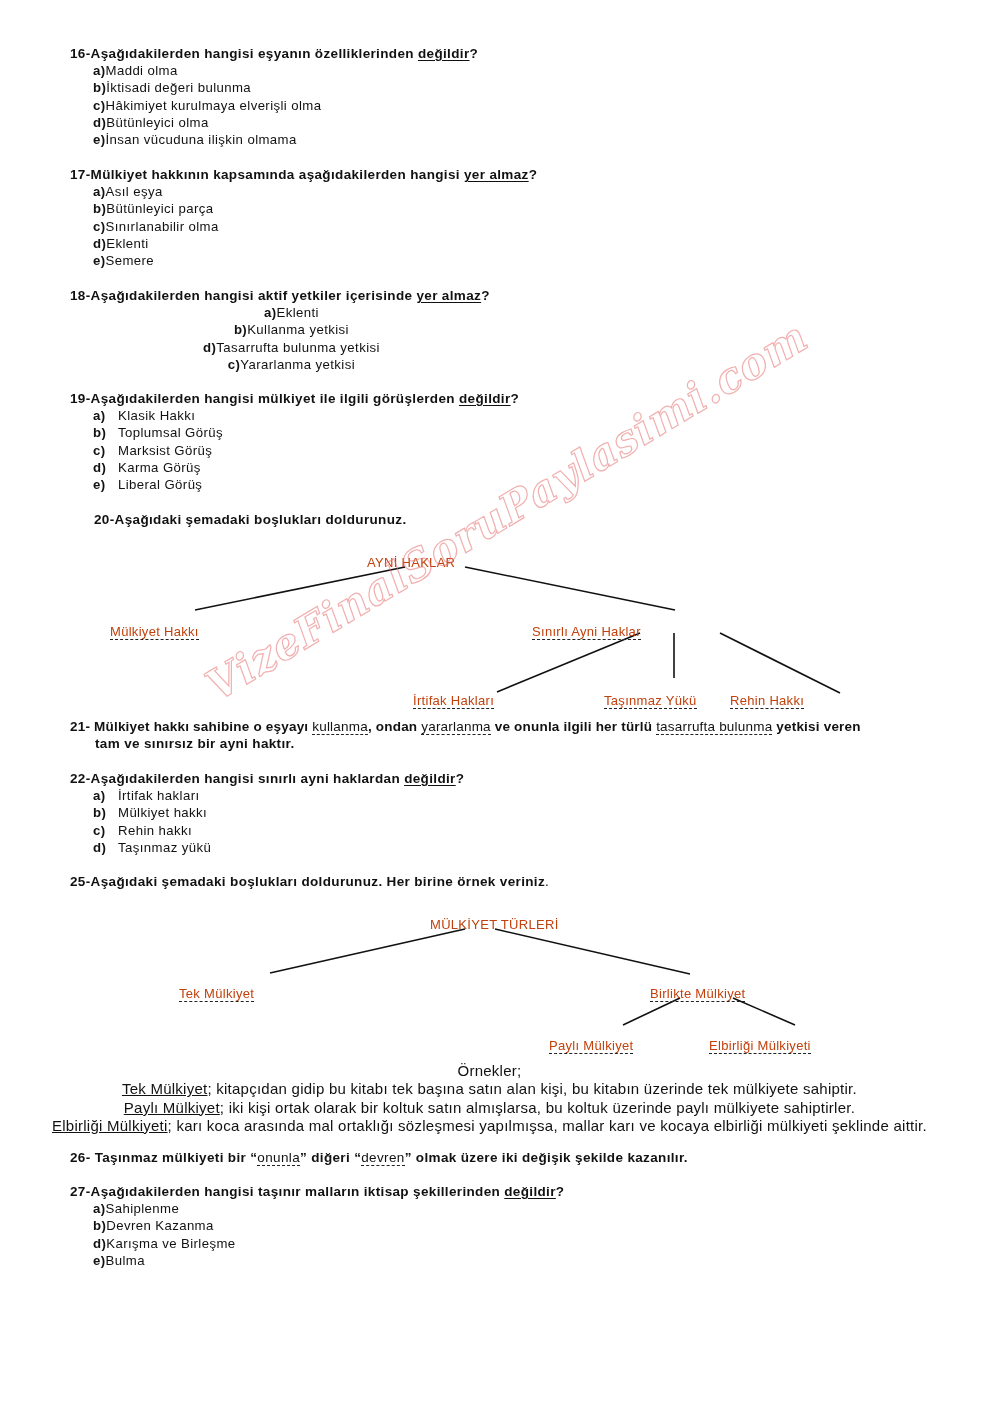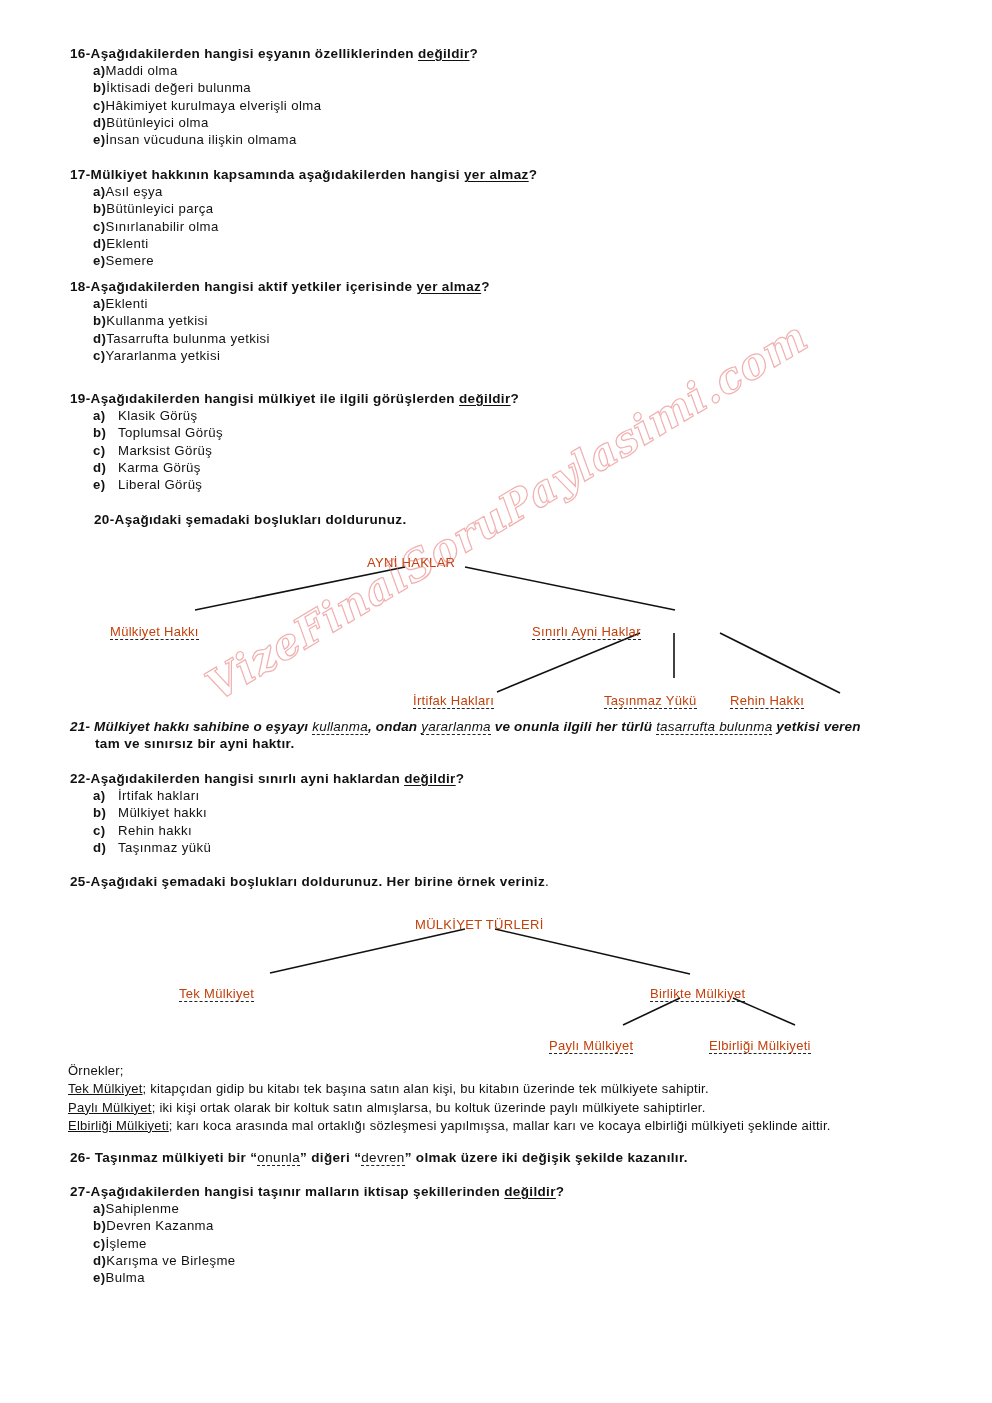--- a/index.html
+++ b/index.html
@@ -8,21 +8,21 @@
   .q { position: absolute; left: 70px; font-size: 13.5px; }
   .qtitle { font-weight: bold; letter-spacing: 0.35px; line-height: 17px; white-space: nowrap; }
   .opt { line-height: 17.3px; padding-left: 23px; font-size: 13.2px; letter-spacing: 0.4px; white-space: nowrap; }
   .opt .l { font-weight: bold; }
   .opt.sp .l { display: inline-block; width: 25px; }
   u.s { text-decoration: underline; text-underline-offset: 2px; }
   .dash { border-bottom: 1px dashed #222; padding-bottom: 0px; }
   .lbl { position: absolute; font-size: 13px; letter-spacing: 0.3px; white-space: nowrap; color: #c2410c; margin-top: 9px; }
   .lbl.dash { border-bottom: 1.5px dashed #222; }
   svg.lines { position: absolute; left: 0; top: 0; }
-  .plain { position: absolute; left: 68px; font-size: 13px; letter-spacing: 0.25px; line-height: 18.3px; white-space: nowrap; }
+  .plain { position: absolute; left: 52px; font-size: 15px; letter-spacing: 0.25px; line-height: 18.3px; white-space: nowrap; text-align: center; }
   .wm { position: absolute; left: 210px; top: 665px; transform: rotate(-31deg); transform-origin: left center;
         font-family: "DejaVu Serif", serif; font-weight: bold; font-style: italic; font-size: 42px;
         color: transparent; -webkit-text-stroke: 1.2px rgba(230,110,110,0.55); letter-spacing: 1px; white-space: nowrap; pointer-events: none; }
 </style>
 </head>
 <body>
 
 <div class="q" style="top:45px;">
   <div class="qtitle"><span>16-Aşağıdakilerden hangisi eşyanın özelliklerinden </span><u class="s">değildir</u><span>?</span></div>
   <div class="opt"><span class="l">a)</span><span>Maddi olma</span></div>
@@ -34,31 +34,31 @@
 
 <div class="q" style="top:166px;">
   <div class="qtitle"><span>17-Mülkiyet hakkının kapsamında aşağıdakilerden hangisi </span><u class="s">yer almaz</u><span>?</span></div>
   <div class="opt"><span class="l">a)</span><span>Asıl eşya</span></div>
   <div class="opt"><span class="l">b)</span><span>Bütünleyici parça</span></div>
   <div class="opt"><span class="l">c)</span><span>Sınırlanabilir olma</span></div>
   <div class="opt"><span class="l">d)</span><span>Eklenti</span></div>
   <div class="opt"><span class="l">e)</span><span>Semere</span></div>
 </div>
 
-<div class="q" style="top:278px;">
+<div class="q" style="top:287px;text-align:center;">
   <div class="qtitle"><span>18-Aşağıdakilerden hangisi aktif yetkiler içerisinde </span><u class="s">yer almaz</u><span>?</span></div>
   <div class="opt"><span class="l">a)</span><span>Eklenti</span></div>
   <div class="opt"><span class="l">b)</span><span>Kullanma yetkisi</span></div>
   <div class="opt"><span class="l">d)</span><span>Tasarrufta bulunma yetkisi</span></div>
   <div class="opt"><span class="l">c)</span><span>Yararlanma yetkisi</span></div>
 </div>
 
 <div class="q" style="top:390px;">
   <div class="qtitle"><span>19-Aşağıdakilerden hangisi mülkiyet ile ilgili görüşlerden </span><u class="s">değildir</u><span>?</span></div>
-  <div class="opt sp"><span class="l">a)</span><span>Klasik Görüş</span></div>
+  <div class="opt sp"><span class="l">a)</span><span>Klasik Hakkı</span></div>
   <div class="opt sp"><span class="l">b)</span><span>Toplumsal Görüş</span></div>
   <div class="opt sp"><span class="l">c)</span><span>Marksist Görüş</span></div>
   <div class="opt sp"><span class="l">d)</span><span>Karma Görüş</span></div>
   <div class="opt sp"><span class="l">e)</span><span>Liberal Görüş</span></div>
 </div>
 
 <div class="q" style="top:511px;margin-left:24px;">
   <div class="qtitle">20-Aşağıdaki şemadaki boşlukları doldurunuz.</div>
 </div>
 
@@ -77,55 +77,54 @@
 </svg>
 
 <div class="lbl" style="left:367px; top:546px;">AYNİ HAKLAR</div>
 <div class="lbl dash" style="left:110px; top:615px;">Mülkiyet Hakkı</div>
 <div class="lbl dash" style="left:532px; top:615px;">Sınırlı Ayni Haklar</div>
 <div class="lbl dash" style="left:413px; top:684px;">İrtifak Hakları</div>
 <div class="lbl dash" style="left:604px; top:684px;">Taşınmaz Yükü</div>
 <div class="lbl dash" style="left:730px; top:684px;">Rehin Hakkı</div>
 
 <div class="q" style="top:718px; width:875px;">
-  <div class="qtitle" style="letter-spacing:0.2px;font-style:italic;"><span>21- Mülkiyet hakkı sahibine o eşyayı </span><span class="dash" style="font-weight:normal;">kullanma</span><span>, ondan </span><span class="dash" style="font-weight:normal;">yararlanma</span><span> ve onunla ilgili her türlü </span><span class="dash" style="font-weight:normal;">tasarrufta bulunma</span><span> yetkisi veren</span></div>
+  <div class="qtitle" style="letter-spacing:0.2px;"><span>21- Mülkiyet hakkı sahibine o eşyayı </span><span class="dash" style="font-weight:normal;">kullanma</span><span>, ondan </span><span class="dash" style="font-weight:normal;">yararlanma</span><span> ve onunla ilgili her türlü </span><span class="dash" style="font-weight:normal;">tasarrufta bulunma</span><span> yetkisi veren</span></div>
   <div class="qtitle" style="padding-left:25px;">tam ve sınırsız bir ayni haktır.</div>
 </div>
 
 <div class="q" style="top:770px;">
   <div class="qtitle"><span>22-Aşağıdakilerden hangisi sınırlı ayni haklardan </span><u class="s">değildir</u><span>?</span></div>
   <div class="opt sp"><span class="l">a)</span><span>İrtifak hakları</span></div>
   <div class="opt sp"><span class="l">b)</span><span>Mülkiyet hakkı</span></div>
   <div class="opt sp"><span class="l">c)</span><span>Rehin hakkı</span></div>
   <div class="opt sp"><span class="l">d)</span><span>Taşınmaz yükü</span></div>
 </div>
 
 <div class="q" style="top:873px;">
   <div class="qtitle"><span>25-Aşağıdaki şemadaki boşlukları doldurunuz. Her birine örnek veriniz</span><span style="font-weight:normal;">.</span></div>
 </div>
 
-<div class="lbl" style="left:415px; top:908px;">MÜLKİYET TÜRLERİ</div>
+<div class="lbl" style="left:430px; top:908px;">MÜLKİYET TÜRLERİ</div>
 <div class="lbl dash" style="left:179px; top:977px;">Tek Mülkiyet</div>
 <div class="lbl dash" style="left:650px; top:977px;">Birlikte Mülkiyet</div>
 <div class="lbl dash" style="left:549px; top:1029px;">Paylı Mülkiyet</div>
 <div class="lbl dash" style="left:709px; top:1029px;">Elbirliği Mülkiyeti</div>
 
 <div class="plain" style="top:1062px;">
   <div>Örnekler;</div>
   <div><u>Tek Mülkiyet</u><span>; kitapçıdan gidip bu kitabı tek başına satın alan kişi, bu kitabın üzerinde tek mülkiyete sahiptir.</span></div>
   <div><u>Paylı Mülkiyet</u><span>; iki kişi ortak olarak bir koltuk satın almışlarsa, bu koltuk üzerinde paylı mülkiyete sahiptirler.</span></div>
   <div><u>Elbirliği Mülkiyeti</u><span>; karı koca arasında mal ortaklığı sözleşmesi yapılmışsa, mallar karı ve kocaya elbirliği mülkiyeti şeklinde aittir.</span></div>
 </div>
 
 <div class="q" style="top:1149px;">
   <div class="qtitle"><span>26- Taşınmaz mülkiyeti bir “</span><span class="dash" style="font-weight:normal;">onunla</span><span>” diğeri “</span><span class="dash" style="font-weight:normal;">devren</span><span>” olmak üzere iki değişik şekilde kazanılır.</span></div>
 </div>
 
 <div class="q" style="top:1183px;">
   <div class="qtitle"><span>27-Aşağıdakilerden hangisi taşınır malların iktisap şekillerinden </span><u class="s">değildir</u><span>?</span></div>
   <div class="opt"><span class="l">a)</span><span>Sahiplenme</span></div>
   <div class="opt"><span class="l">b)</span><span>Devren Kazanma</span></div>
-  <div class="opt"><span class="l">c)</span><span>İşleme</span></div>
   <div class="opt"><span class="l">d)</span><span>Karışma ve Birleşme</span></div>
   <div class="opt"><span class="l">e)</span><span>Bulma</span></div>
 </div>
 
 <div class="wm">VizeFinalSoruPaylasimi.com</div>
 
 </body></html>

